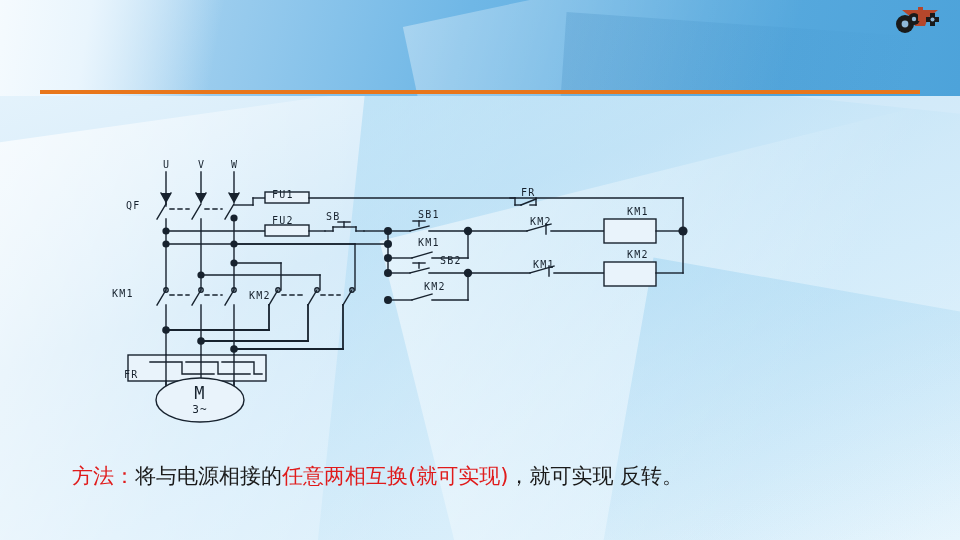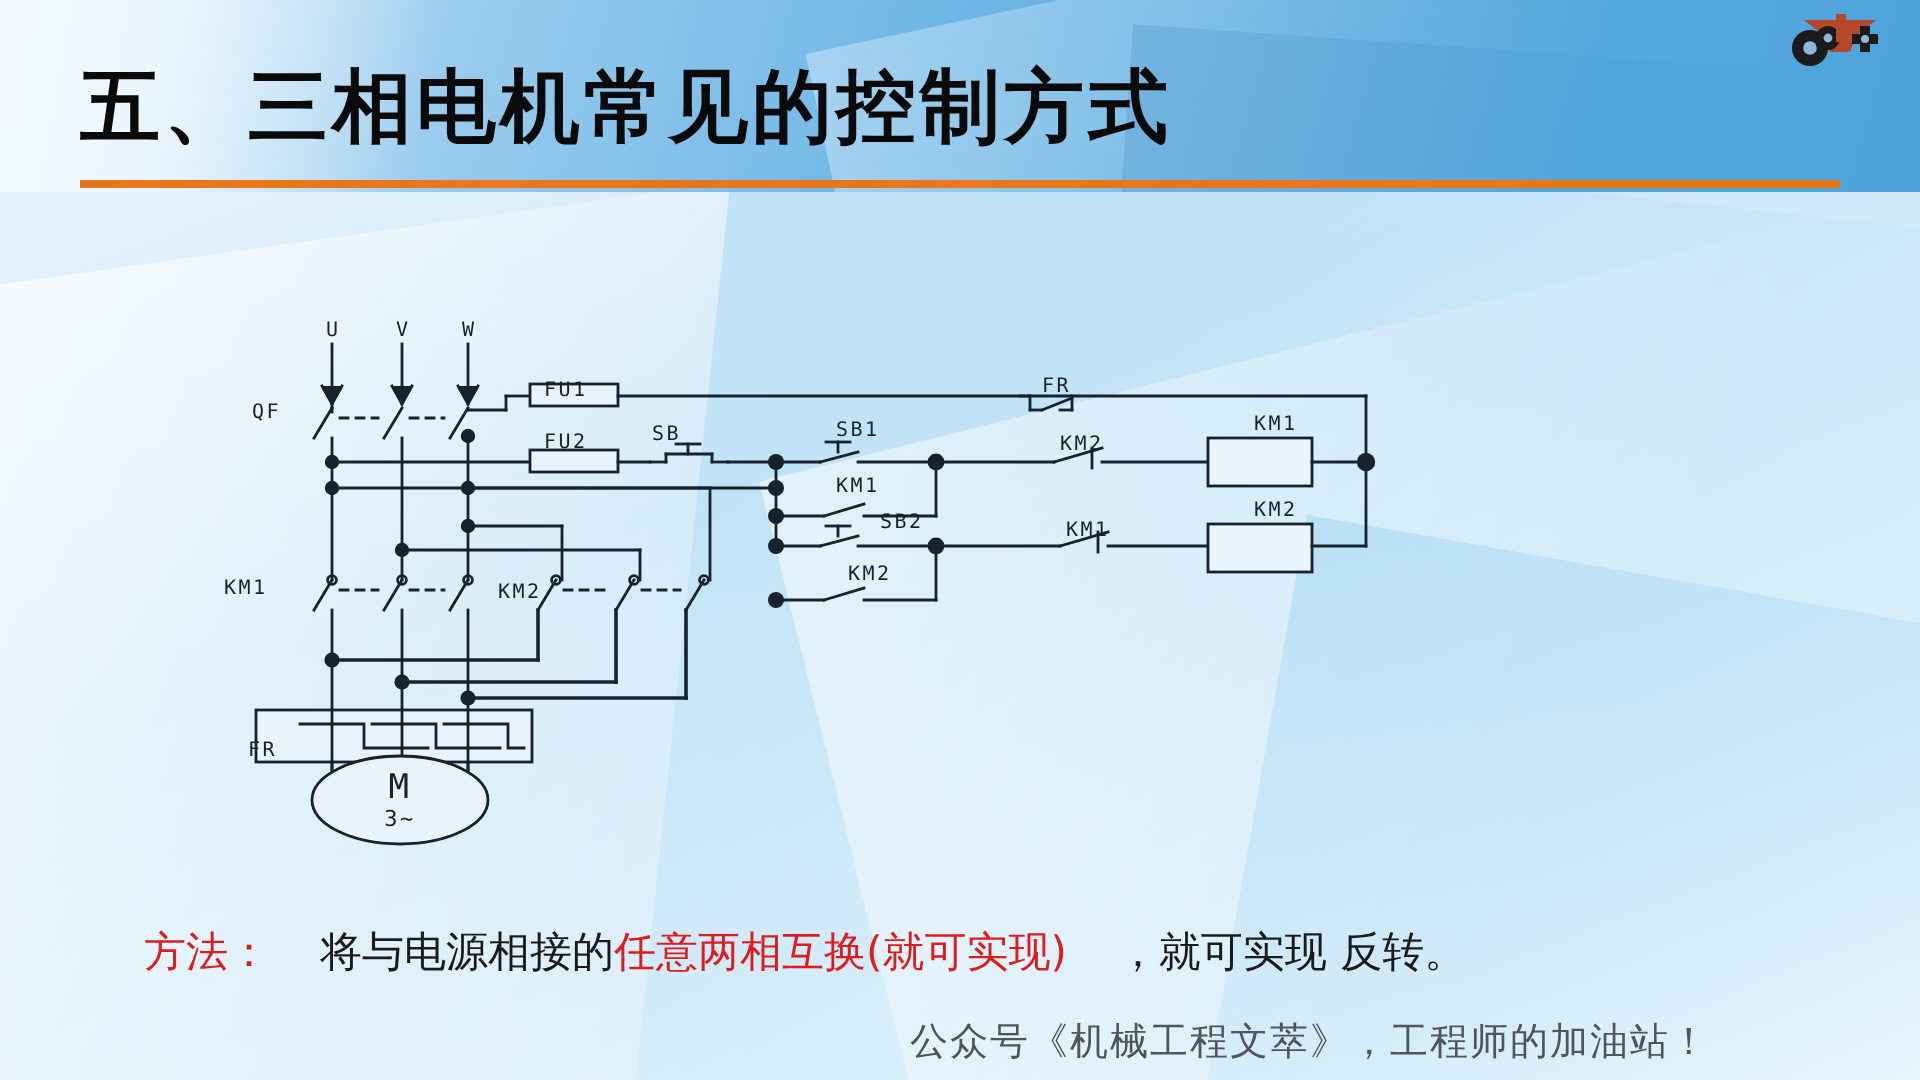--- a/index.html
+++ b/index.html
@@ -62,21 +62,21 @@
   }
   
   #circuit{position:absolute;left:0;top:0;width:960px;height:540px;z-index:4;}
   
   #method{
     position:absolute;left:72px;top:466px;z-index:6;white-space:nowrap;
     font-size:21px;line-height:1;
     font-family:"DejaVu Sans","Liberation Sans",sans-serif;
   }
   #method .red{color:#e01b1b;font-weight:normal;}
-  #method .blk{color:#1a1a1a;margin-left:25px;}
+  #method .blk{color:#1a1a1a;}
   
   #footer{
     position:absolute;left:455px;top:508px;z-index:6;white-space:nowrap;
     font-size:19px;color:#50555c;letter-spacing:1px;
     font-family:"DejaVu Serif","Liberation Serif",serif;
   }
 </style>
 </head>
 <body>
 
@@ -86,21 +86,20 @@
   <div class="ribbon rb2"></div>
   <div class="ribbon rb3"></div>
   <div class="ribbon rb4"></div>
 
   <div id="header">
     <div class="hdiag1"></div>
     <div class="hdiag2"></div>
     <div class="hdiag3"></div>
   </div>
 
-  <div id="title">五、三相电机常见的控制方式</div>
   <div id="rule"></div>
 
   <svg id="logo" viewBox="0 0 56 34">
     <path d="M10 6 L46 6 L36 14 L33 22 L23 22 L20 14 Z" fill="#b5472b"></path>
     <circle cx="13" cy="20" r="9" fill="#1a1a1a"></circle>
     <circle cx="13" cy="20" r="3.4" fill="#8fb8d8"></circle>
     <circle cx="22" cy="15" r="6" fill="#1a1a1a"></circle>
     <circle cx="22" cy="15" r="2.2" fill="#8fb8d8"></circle>
     <path d="M38 9 l5 0 l0 4 l4 0 l0 5 l-4 0 l0 4 l-5 0 l0 -4 l-4 0 l0 -5 l4 0 z" fill="#1a1a1a"></path>
     <circle cx="40.5" cy="15.5" r="2" fill="#8fb8d8"></circle>
@@ -323,14 +322,13 @@
         <text x="112" y="297">KM1</text>
         <text x="249" y="299">KM2</text>
         <text x="124" y="378">FR</text>
         <text x="200" y="399" font-size="17" text-anchor="middle">M</text>
         <text x="200" y="413" font-size="11" text-anchor="middle">3~</text>
       </g>
   </svg>
 
   <div id="method"><span class="red">方法：</span><span class="blk">将与电源相接的</span><span class="red">任意两相互换(就可实现)</span><span class="blk">，就可实现 反转。</span></div>
 
-  <div id="footer">公众号《机械工程文萃》，工程师的加油站！</div>
 </div>
 
 </body></html>

